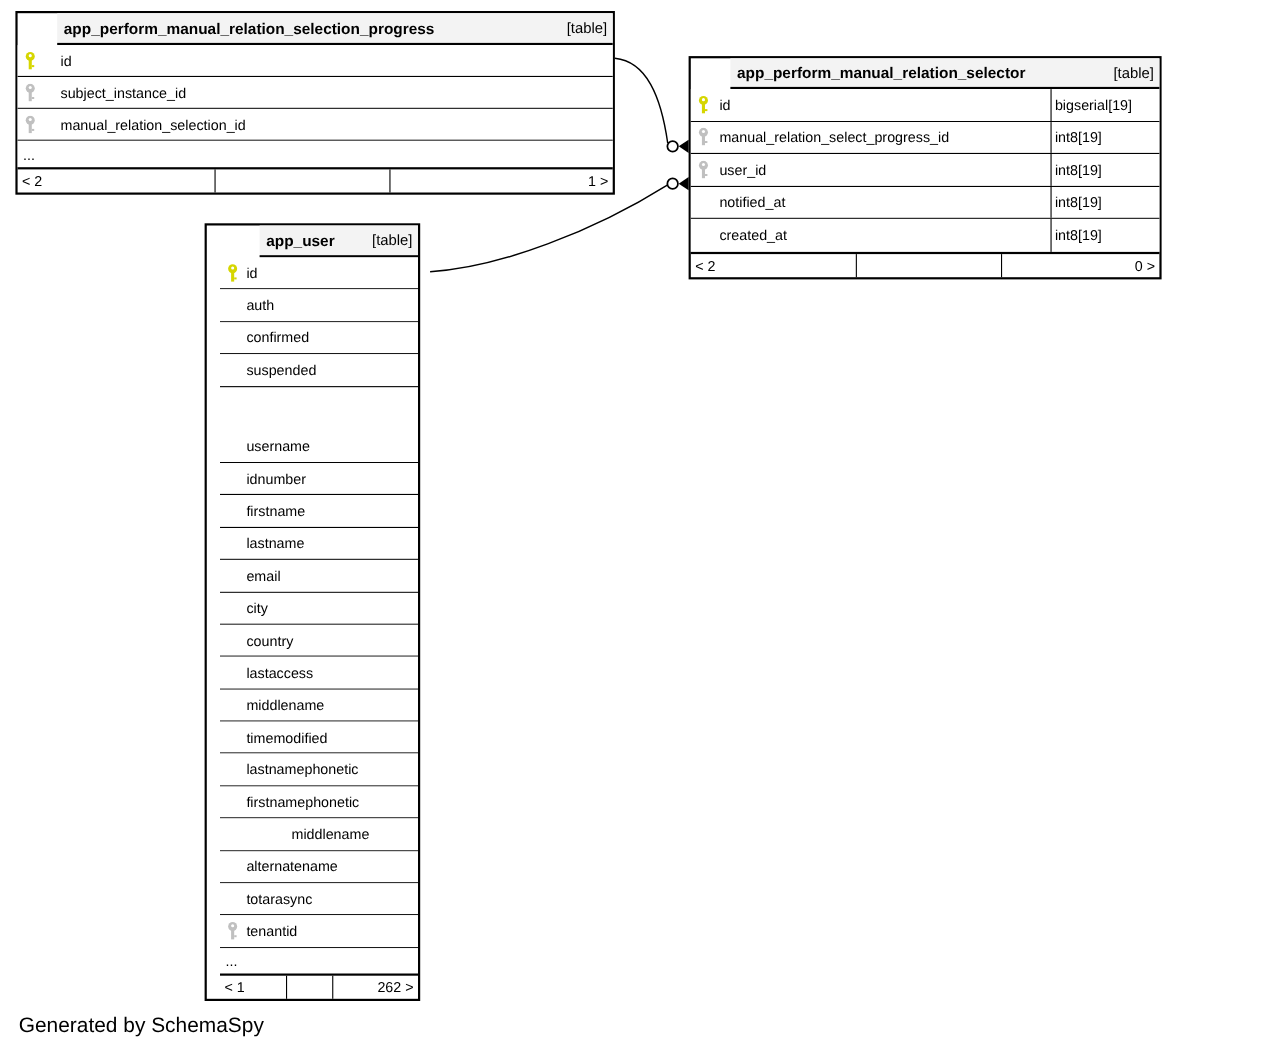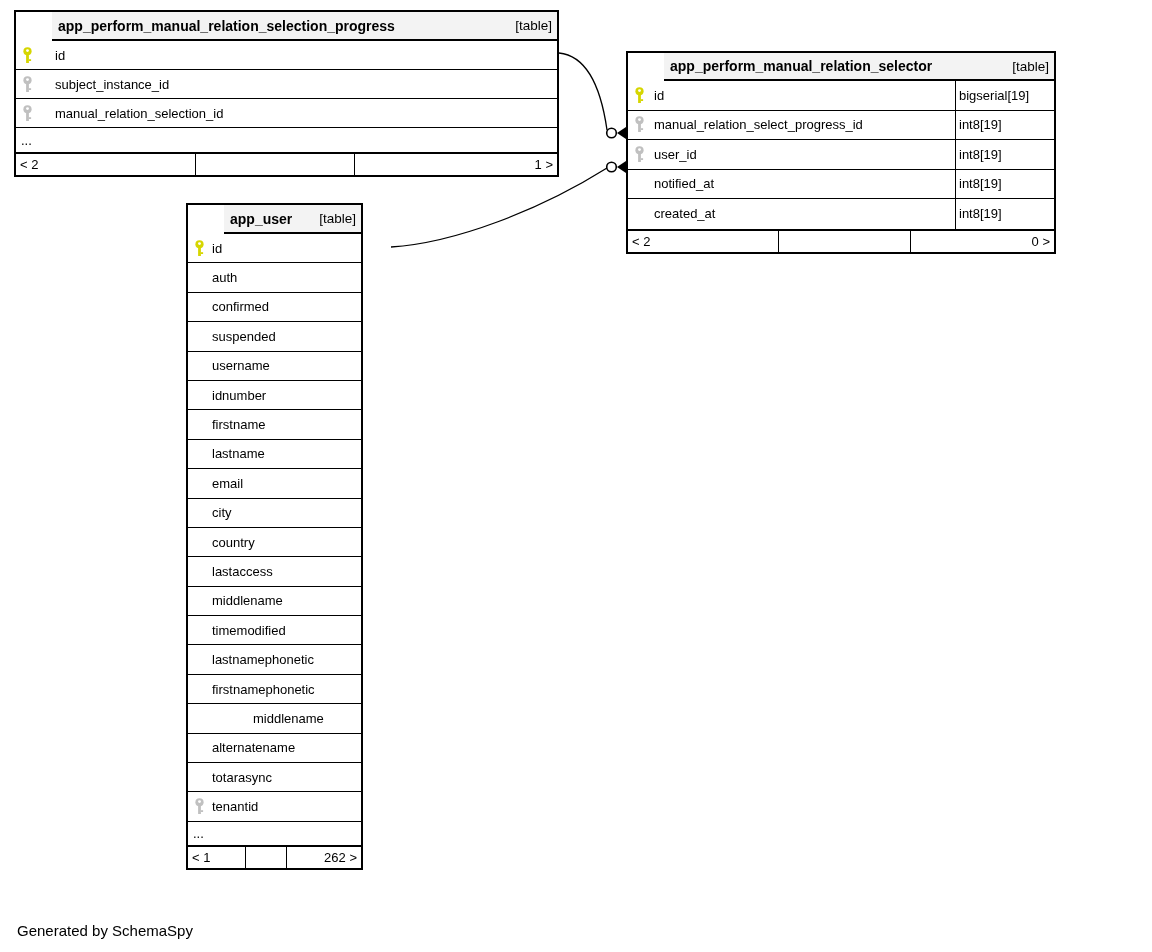--- a/index.html
+++ b/index.html
@@ -26,21 +26,21 @@
   .coltype{
     flex:0 0 auto;align-self:stretch;display:flex;align-items:center;
     border-left:1px solid #000;padding:0 3px;box-sizing:border-box;
   }
   .row.ellipsis{padding-left:5px}
   .tfoot{display:flex;border-top:2px solid #000;box-sizing:border-box;align-items:stretch}
   .tfoot .cell{display:flex;align-items:center;box-sizing:border-box;padding:0 4px;overflow:hidden}
   .tfoot .cell.mid{border-left:1px solid #000;border-right:1px solid #000}
   .tfoot .cell.right{justify-content:flex-end;flex:1 1 auto}
   #connectors{position:absolute;left:0;top:0;pointer-events:none}
-  #note{position:absolute;left:17px;top:922px;font-size:15px}
+  #note{position:absolute;left:17px;top:922px;font-size:19px}
 </style>
 </head>
 <body>
 
 <div id="diagram">
     <div class="tbl" style="left: 14px; top: 10px; width: 545px;">
       <div class="thead" style="height: 29px;">
         <span class="tname">app_perform_manual_relation_selection_progress</span>
         <span class="tbadge">[table]</span>
       </div>
@@ -140,21 +140,21 @@
         </span>
         <span class="colname">created_at</span>
         <span class="coltype" style="width: 99px;">int8[19]</span>
       </div>
       <div class="tfoot" style="height: 23px;">
         <span class="cell left" style="width: 35.2%;">&lt; 2</span>
         <span class="cell mid" style="width: 31.3%;"></span>
         <span class="cell right">0 &gt;</span>
       </div>
     </div>
-    <div class="tbl" style="left: 186px; top: 203px; width: 177px;">
+    <div class="tbl" style="left: 186px; top: 203px; width: 196px; padding-left: 12px;">
       <div class="thead" style="height: 29px;">
         <span class="tname">app_user</span>
         <span class="tbadge">[table]</span>
       </div>
       <div class="row" style="height: 29.4px;">
         <span class="keyicon" style="margin-right: 7px;">
           <svg width="11" height="17" viewBox="0 0 11 17">
             <circle cx="5.5" cy="4.3" r="4.1" fill="#d6d600"></circle>
             <circle cx="5.5" cy="3.6" r="1.4" fill="#ffffff"></circle>
             <rect x="4.1" y="7.5" width="2.8" height="8.5" fill="#d6d600"></rect>
@@ -174,21 +174,21 @@
           <svg width="11" height="17" viewBox="0 0 11 17"></svg>
         </span>
         <span class="colname">confirmed</span>
       </div>
       <div class="row" style="height: 29.4px;">
         <span class="keyicon" style="margin-right: 7px;">
           <svg width="11" height="17" viewBox="0 0 11 17"></svg>
         </span>
         <span class="colname">suspended</span>
       </div>
-      <div class="row" style="height: 29.4px;">
+      <div class="row" style="height: 29.4px; margin-top: 40px;">
         <span class="keyicon" style="margin-right: 7px;">
           <svg width="11" height="17" viewBox="0 0 11 17"></svg>
         </span>
         <span class="colname">username</span>
       </div>
       <div class="row" style="height: 29.4px;">
         <span class="keyicon" style="margin-right: 7px;">
           <svg width="11" height="17" viewBox="0 0 11 17"></svg>
         </span>
         <span class="colname">idnumber</span>

